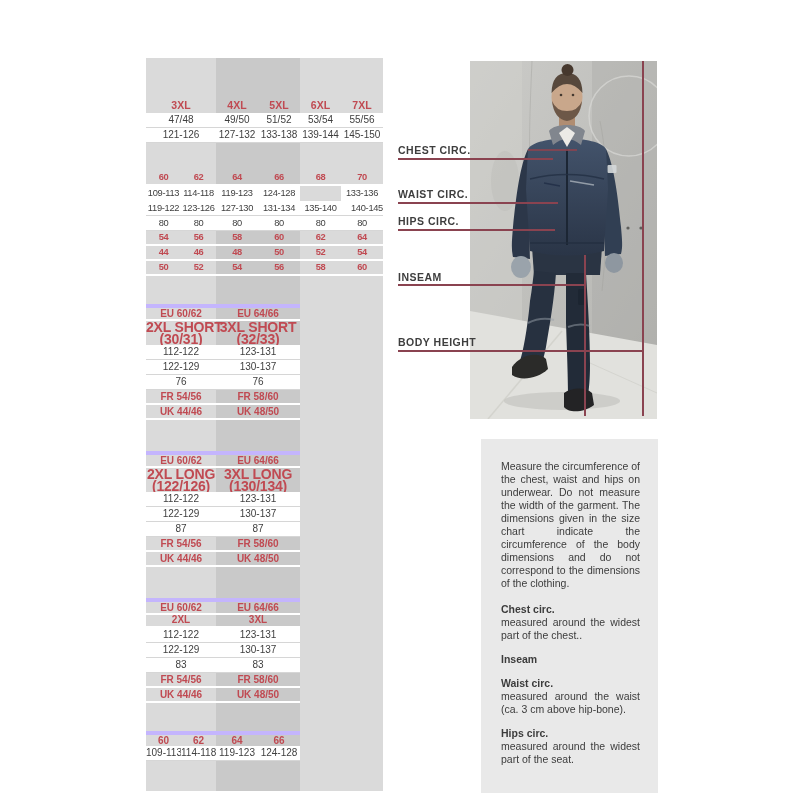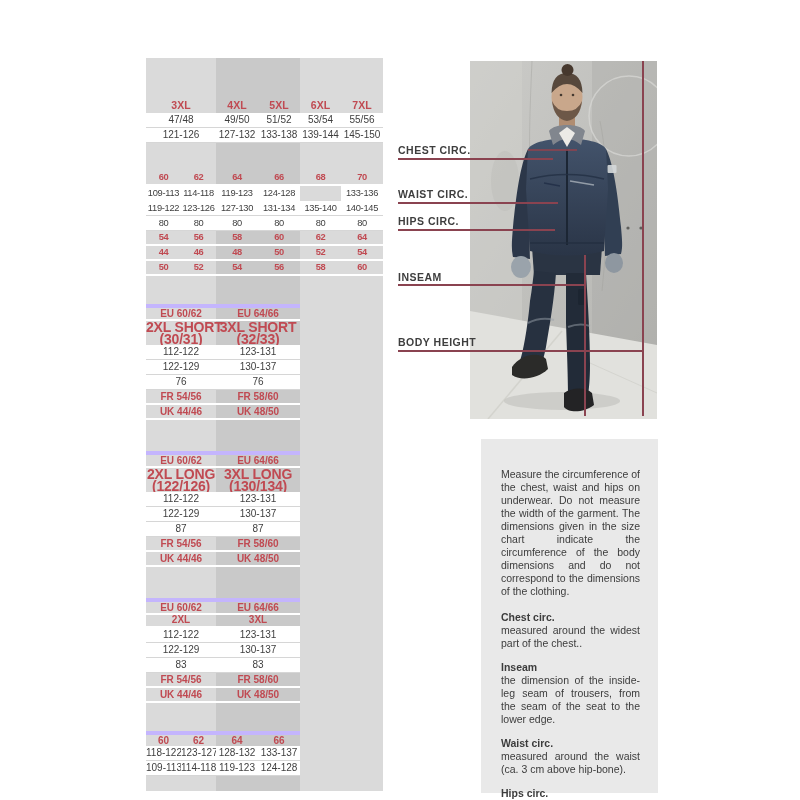--- a/index.html
+++ b/index.html
@@ -58,21 +58,21 @@
   .vl-height{left:642px;top:61px;height:355px;}
 
   
   .photo{position:absolute;left:470px;top:61px;width:187px;height:358px;z-index:2;}
   .photo svg{display:block;width:100%;height:100%;}
 
   
   .info{position:absolute;left:481px;top:439px;width:177px;height:354px;
         background:var(--info-bg);box-sizing:border-box;padding:21px 18px 0 20px;
         font-size:10.5px;line-height:13px;color:#3c3c3c;text-align:justify;z-index:1;}
-  .info .intro{margin:8px 0 13px 0;}
+  .info .intro{margin:0 0 13px 0;}
   .term-name{font-weight:bold;margin:11px 0 0 0;text-align:left;}
   .term-def{margin:0;}
 </style>
 </head>
 <body>
 
 <div class="page">
 
 
   <div id="size-table">
@@ -121,21 +121,21 @@
             <div class="tcell wc" style="grid-column: span 1;">124-128</div>
             <div class="tcell wc" style="grid-column: span 1; margin-top: 24px;">129-132</div>
             <div class="tcell wc" style="grid-column: span 1;">133-136</div>
           </div>
           <div class="trow v6">
             <div class="tcell wc" style="grid-column: span 1;">119-122</div>
             <div class="tcell wc" style="grid-column: span 1;">123-126</div>
             <div class="tcell wc" style="grid-column: span 1;">127-130</div>
             <div class="tcell wc" style="grid-column: span 1;">131-134</div>
             <div class="tcell wc" style="grid-column: span 1;">135-140</div>
-            <div class="tcell wc" style="grid-column: span 1;">140-145</div>
+            <div class="tcell wc" style="grid-column: span 1; text-align: right;">140-145</div>
           </div>
           <div class="trow v6">
             <div class="tcell wc" style="grid-column: span 1;">80</div>
             <div class="tcell wc" style="grid-column: span 1;">80</div>
             <div class="tcell wc" style="grid-column: span 1;">80</div>
             <div class="tcell wc" style="grid-column: span 1;">80</div>
             <div class="tcell wc" style="grid-column: span 1;">80</div>
             <div class="tcell wc" style="grid-column: span 1;">80</div>
           </div>
           <div class="trow v6 red">
@@ -285,27 +285,20 @@
             <div class="tcell rc" style="grid-column: span 2;">UK 48/50</div>
             <div class="tcell filler" style="grid-column: span 2;"></div>
           </div>
         </div>
         <div class="tsection sec-4">
           <div class="trow v4 red">
             <div class="tcell rc" style="grid-column: span 1;">60</div>
             <div class="tcell rc" style="grid-column: span 1;">62</div>
             <div class="tcell rc" style="grid-column: span 1;">64</div>
             <div class="tcell rc" style="grid-column: span 1;">66</div>
-            <div class="tcell filler" style="grid-column: span 2;"></div>
-          </div>
-          <div class="trow v4">
-            <div class="tcell wc" style="grid-column: span 1;">118-122</div>
-            <div class="tcell wc" style="grid-column: span 1;">123-127</div>
-            <div class="tcell wc" style="grid-column: span 1;">128-132</div>
-            <div class="tcell wc" style="grid-column: span 1;">133-137</div>
             <div class="tcell filler" style="grid-column: span 2;"></div>
           </div>
           <div class="trow v4">
             <div class="tcell wc" style="grid-column: span 1;">109-113</div>
             <div class="tcell wc" style="grid-column: span 1;">114-118</div>
             <div class="tcell wc" style="grid-column: span 1;">119-123</div>
             <div class="tcell wc" style="grid-column: span 1;">124-128</div>
             <div class="tcell filler" style="grid-column: span 2;"></div>
           </div>
         </div>
@@ -398,21 +391,20 @@
   <div class="mline ml-height"></div>
   <div class="vline vl-inseam"></div>
   <div class="vline vl-height"></div>
 
   <div class="info">
     <p class="intro">Measure the circumference of the chest, waist and hips on underwear. Do not measure the width of the garment. The dimensions given in the size chart indicate the circumference of the body dimensions and do not correspond to the dimensions of the clothing.</p>
     <div id="terms">
         <p class="term-name">Chest circ.</p>
         <p class="term-def">measured around the widest part of the chest..</p>
         <p class="term-name">Inseam</p>
-        <p class="term-def">the dimension of the inside-leg seam of trousers, from the seam of the seat to the lower edge.</p>
         <p class="term-name">Waist circ.</p>
         <p class="term-def">measured around the waist (ca. 3 cm above hip-bone).</p>
         <p class="term-name">Hips circ.</p>
         <p class="term-def">measured around the widest part of the seat.</p>
       </div>
   </div>
 
 </div>
 
 </body></html>

